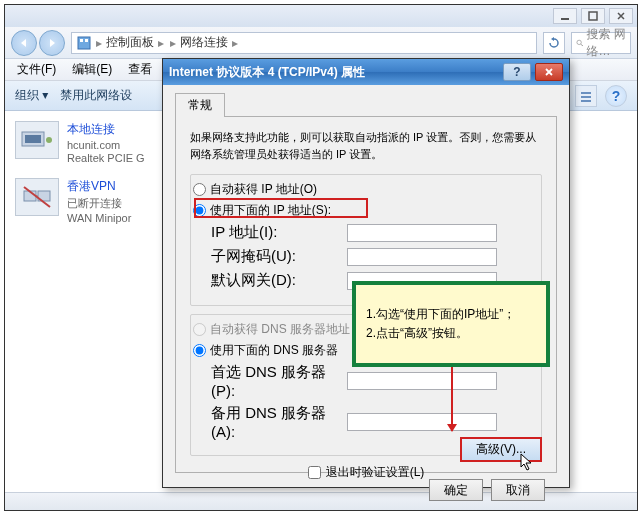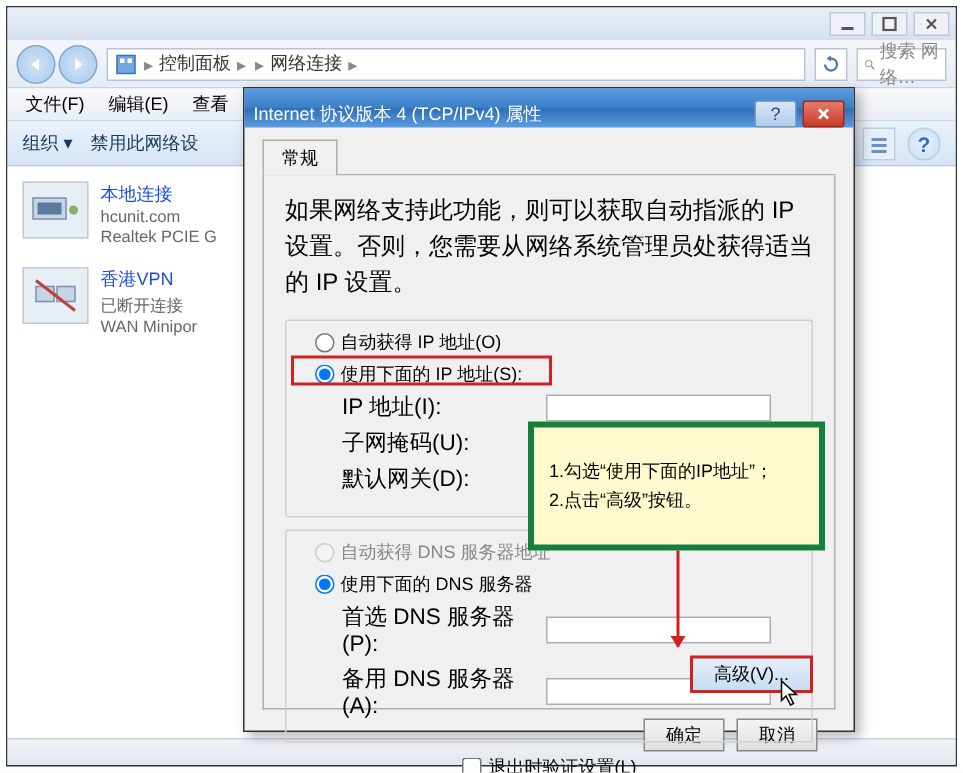--- a/index.html
+++ b/index.html
@@ -36,34 +36,34 @@
 .conn-item { display: flex; gap: 8px; margin-bottom: 14px; }
 .conn-icon { width: 44px; height: 38px; background: #e8eef5; border: 1px solid #c0cad6; display: flex; align-items: center; justify-content: center; }
 .conn-text { display: flex; flex-direction: column; gap: 1px; }
 .conn-name { color: #1d4ed8; }
 .conn-sub { color: #666; font-size: 11px; }
 
 .statusbar { position: absolute; bottom: 0; left: 0; right: 0; height: 18px; background: linear-gradient(#f0f3f8,#e2e8f0); border-top: 1px solid #c8d0dc; }
 
 
 .dialog { position: absolute; left: 162px; top: 58px; width: 408px; height: 430px; background: #f0f0f0; border: 1px solid #333; box-shadow: 3px 3px 8px rgba(0,0,0,0.3); }
-.dlg-title { height: 26px; background: linear-gradient(#5a9de0,#3d7fc8 48%,#2f6fb8 52%,#5a9de0); color: #fff; display: flex; align-items: flex-end; padding: 0 6px; font-size: 12px; }
+.dlg-title { height: 26px; background: linear-gradient(#5a9de0,#3d7fc8 48%,#2f6fb8 52%,#5a9de0); color: #fff; display: flex; align-items: center; padding: 0 6px; font-size: 12px; font-weight: bold; }
 .dlg-title-text { flex: 1; }
 .dlg-tbtn { width: 28px; height: 18px; margin-left: 4px; display: flex; align-items: center; justify-content: center; cursor: pointer; }
 .dlg-close { background: linear-gradient(#e67a6a,#c83c28); border: 1px solid #a02818; border-radius: 2px; }
 .dlg-help { background: linear-gradient(#d8e6f6,#b0cdea); border: 1px solid #7a9cc0; border-radius: 2px; color: #2a4a70; }
 
 .dlg-body { padding: 8px 12px; }
 .tab-hdr { border-bottom: 1px solid #b0b0b0; display: flex; }
 .tab { background: #f0f0f0; border: 1px solid #b0b0b0; border-bottom: none; padding: 3px 12px; margin-bottom: -1px; cursor: pointer; }
 .tab-content { border: 1px solid #b0b0b0; border-top: none; padding: 12px 14px 10px 14px; background: #f0f0f0; height: 356px; position: relative; }
 
-.desc { font-size: 16px; line-height: 1.5; margin-bottom: 12px; }
-
-.group { border: 1px solid #d0d0d0; padding: 6px 10px 10px 19px; border-radius: 2px; margin-bottom: 8px; position: relative; }
+.desc { font-size: 11px; line-height: 1.5; margin-bottom: 12px; }
+
+.group { border: 1px solid #d0d0d0; padding: 6px 10px 10px 2px; border-radius: 2px; margin-bottom: 8px; position: relative; }
 .radio-row { display: flex; align-items: center; gap: 4px; margin-bottom: 4px; }
 .radio-row.disabled { color: #888; }
 input[type=radio] { cursor: pointer; }
 .field-row { display: flex; align-items: center; margin-left: 18px; margin-bottom: 5px; }
 .field-label { width: 136px; font-size: 15px; }
 .field-input { flex: 1; max-width: 150px; height: 18px; border: 1px solid #abadb3; background: #fff; }
 
 .check-row { display: flex; align-items: center; gap: 5px; margin-top: 6px; justify-content: center; }
 
 .btn { height: 22px; padding: 0 14px; background: linear-gradient(#f4f4f4,#e0e0e0); border: 1px solid #888; cursor: pointer; font-size: 12px; }

